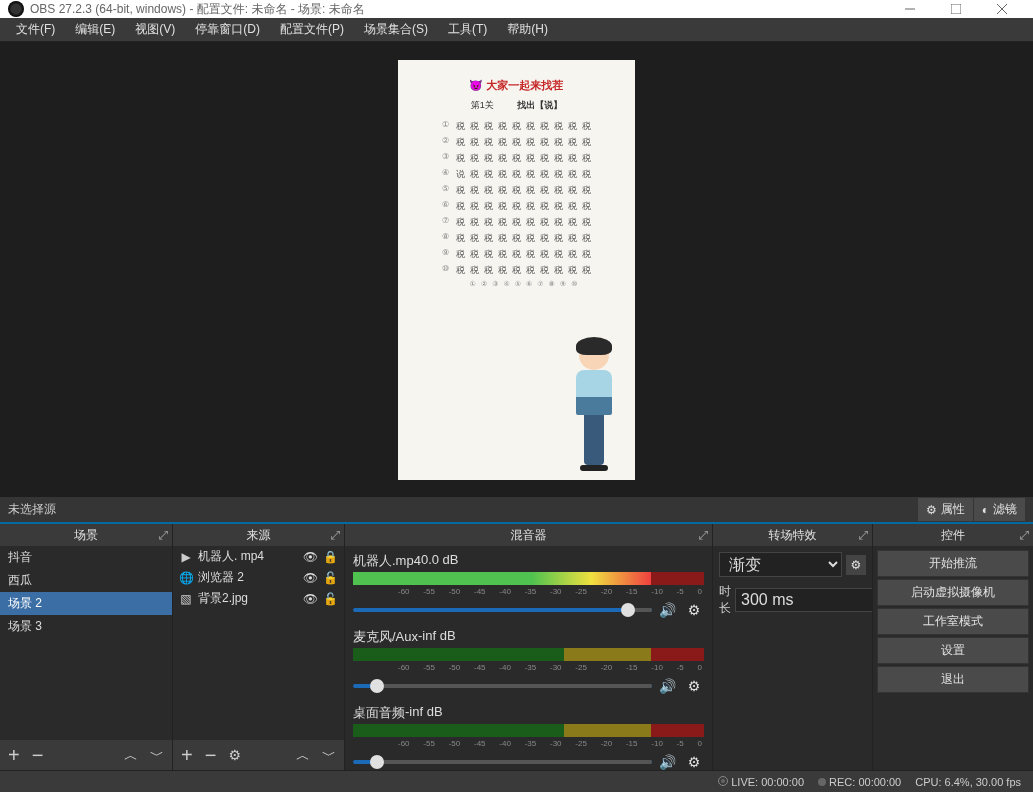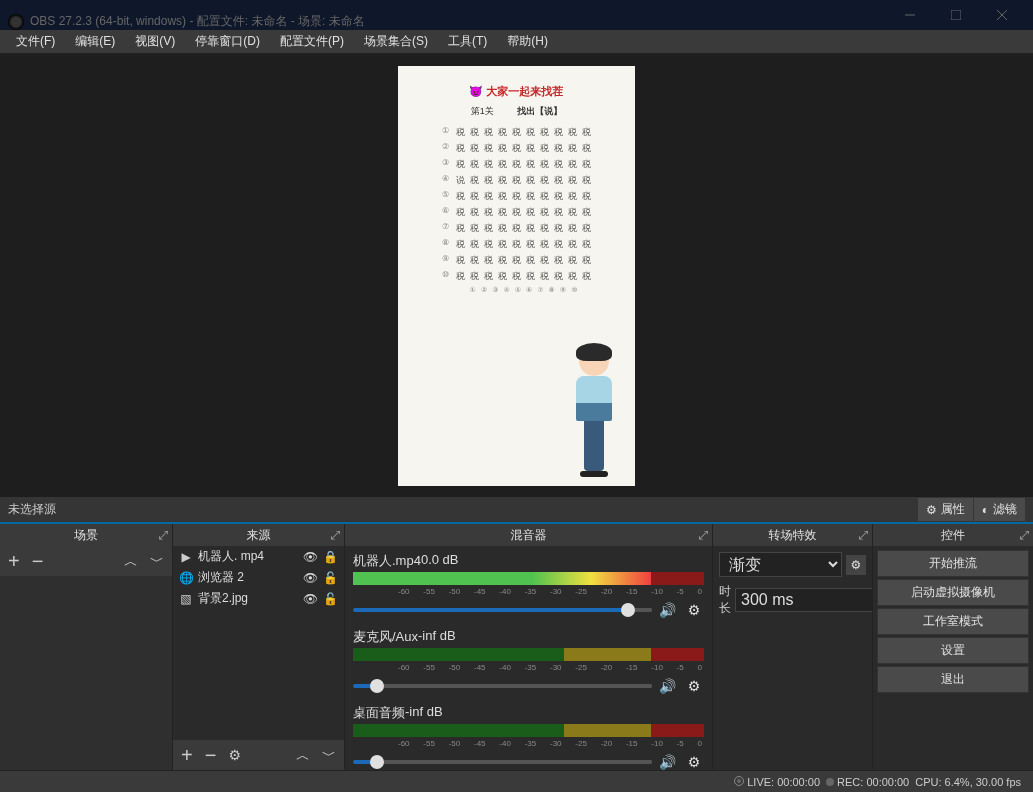--- a/index.html
+++ b/index.html
@@ -1,18 +1,18 @@
 <!DOCTYPE html>
 <html><head>
 <meta charset="utf-8">
 <style>
 * { margin: 0; padding: 0; box-sizing: border-box; font-family: "Microsoft YaHei", Arial, sans-serif; }
 body { background: #3a3a3a; color: #e0e0e0; font-size: 12px; width: 1033px; height: 792px; overflow: hidden; display: flex; flex-direction: column; }
 
-.titlebar { height: 30px; background: #0f172a; color: #666; display: flex; align-items: flex-end; padding: 0 8px; }
+.titlebar { height: 18px; background: #ffffff; color: #666; display: flex; align-items: center; padding: 0 8px; }
 .titlebar .logo { width: 16px; height: 16px; background: radial-gradient(circle, #333 40%, #000 70%); border-radius: 50%; margin-right: 6px; }
 .titlebar .title { flex: 1; font-size: 12px; }
 .titlebar .btn { width: 46px; height: 30px; display: flex; align-items: center; justify-content: center; color: #666; }
 
 .menubar { height: 24px; background: #3a3a3a; border-bottom: 1px solid #222; display: flex; align-items: center; padding: 0 6px; }
 .menubar .item { padding: 3px 10px; color: #e0e0e0; cursor: pointer; }
 
 .preview { flex: 1; background: #1e1e1e; display: flex; align-items: center; justify-content: center; min-height: 0; }
 .preview-canvas { width: 237px; height: 420px; background: #f7f5f0; position: relative; padding: 10px 8px; color: #333; font-size: 9px; }
 .preview-canvas .game-title { text-align: center; font-weight: bold; color: #c62828; font-size: 11px; margin: 8px 0 6px; display: flex; align-items: center; justify-content: center; gap: 3px; }
@@ -76,21 +76,21 @@
 
 .trans-body { padding: 6px; }
 .trans-row { display: flex; align-items: center; gap: 4px; margin-bottom: 6px; }
 .trans-row label { width: 32px; color: #ccc; }
 .trans-sel, .trans-inp { flex: 1; background: #222; border: 1px solid #444; color: #ddd; padding: 2px 5px; font-size: 16px; }
 .trans-gear { width: 20px; height: 20px; background: #444; display: flex; align-items: center; justify-content: center; cursor: pointer; }
 
 .ctrl-body { padding: 4px; display: flex; flex-direction: column; gap: 2px; }
 .ctrl-btn { background: #4a4a4a; border: 1px solid #333; color: #e0e0e0; padding: 4px; font-size: 12px; cursor: pointer; text-align: center; }
 
-.statusbar { height: 22px; background: #3a3a3a; display: flex; align-items: center; justify-content: flex-end; padding: 0 12px; gap: 6px; color: #ccc; font-size: 11px; border-top: 1px solid #222; }
+.statusbar { height: 22px; background: #3a3a3a; display: flex; align-items: center; justify-content: flex-end; padding: 0 12px; gap: 14px; color: #ccc; font-size: 11px; border-top: 1px solid #222; }
 .statusbar .live-ind { width: 10px; height: 10px; border: 1px solid #888; border-radius: 50%; display: inline-block; position: relative; }
 .statusbar .live-ind::before { content: ''; position: absolute; inset: 2px; border-radius: 50%; background: #666; }
 .statusbar .rec-ind { width: 8px; height: 8px; border-radius: 50%; background: #666; display: inline-block; }
 
 svg { display: block; }
 </style>
 </head>
 <body>
 
 <div class="titlebar">
@@ -304,20 +304,26 @@
   </button>
 </div>
 
 <div class="panels">
 
   <div class="panel scenes">
     <div class="panel-header">
       <span>场景</span>
       <span class="popout">⤢</span>
     </div>
+    <div class="panel-body" id="scenes-list">
+        <div class="list-item">抖音</div>
+        <div class="list-item">西瓜</div>
+        <div class="list-item selected">场景 2</div>
+        <div class="list-item">场景 3</div>
+      </div>
     <div class="panel-footer">
       <span class="ft-btn">+</span>
       <span class="ft-btn">−</span>
       <span class="spacer"></span>
       <span class="ft-btn sm">︿</span>
       <span class="ft-btn sm">﹀</span>
     </div>
   </div>
 
   <div class="panel sources">

